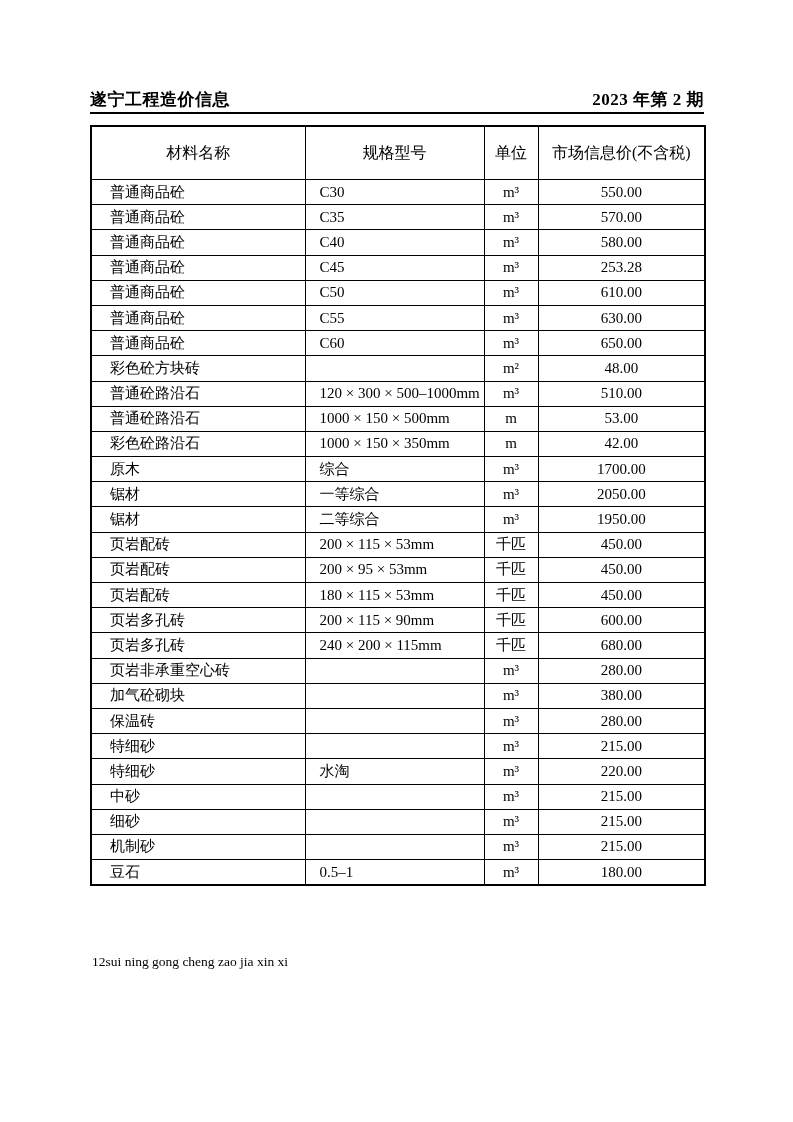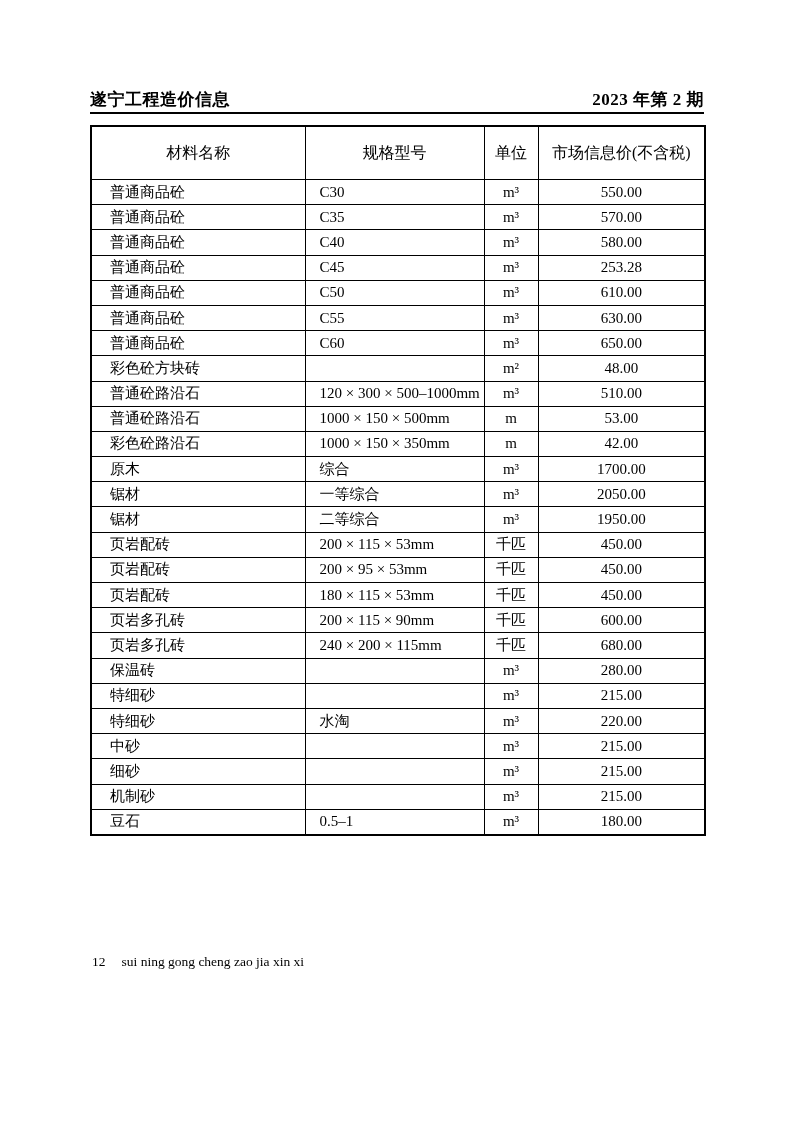--- a/index.html
+++ b/index.html
@@ -73,21 +73,21 @@
   .col-spec     { width: 179px; }
   .col-unit     { width: 54px;  }
   .col-price    { width: 167px; }
   .doc-footer {
     position: absolute;
     left: 92px;
     top: 954px;
     font-size: 13.5px;
     color: #000000;
   }
-  .doc-footer .page-num { margin-right: 16px; }
+  .doc-footer .page-num { margin-right: 0; }
 </style>
 </head>
 <body>
 
 <div class="page">
 
   <div class="doc-header">
     <span>遂宁工程造价信息</span>
     <span>2023 年第 2 期</span>
   </div>
@@ -218,20 +218,32 @@
           <td>千匹</td>
           <td>600.00</td>
         </tr>
         <tr>
           <td>页岩多孔砖</td>
           <td>240 × 200 × 115mm</td>
           <td>千匹</td>
           <td>680.00</td>
         </tr>
         <tr>
+          <td>页岩非承重空心砖</td>
+          <td></td>
+          <td>m³</td>
+          <td>280.00</td>
+        </tr>
+        <tr>
+          <td>加气砼砌块</td>
+          <td></td>
+          <td>m³</td>
+          <td>380.00</td>
+        </tr>
+        <tr>
           <td>保温砖</td>
           <td></td>
           <td>m³</td>
           <td>280.00</td>
         </tr>
         <tr>
           <td>特细砂</td>
           <td></td>
           <td>m³</td>
           <td>215.00</td>

